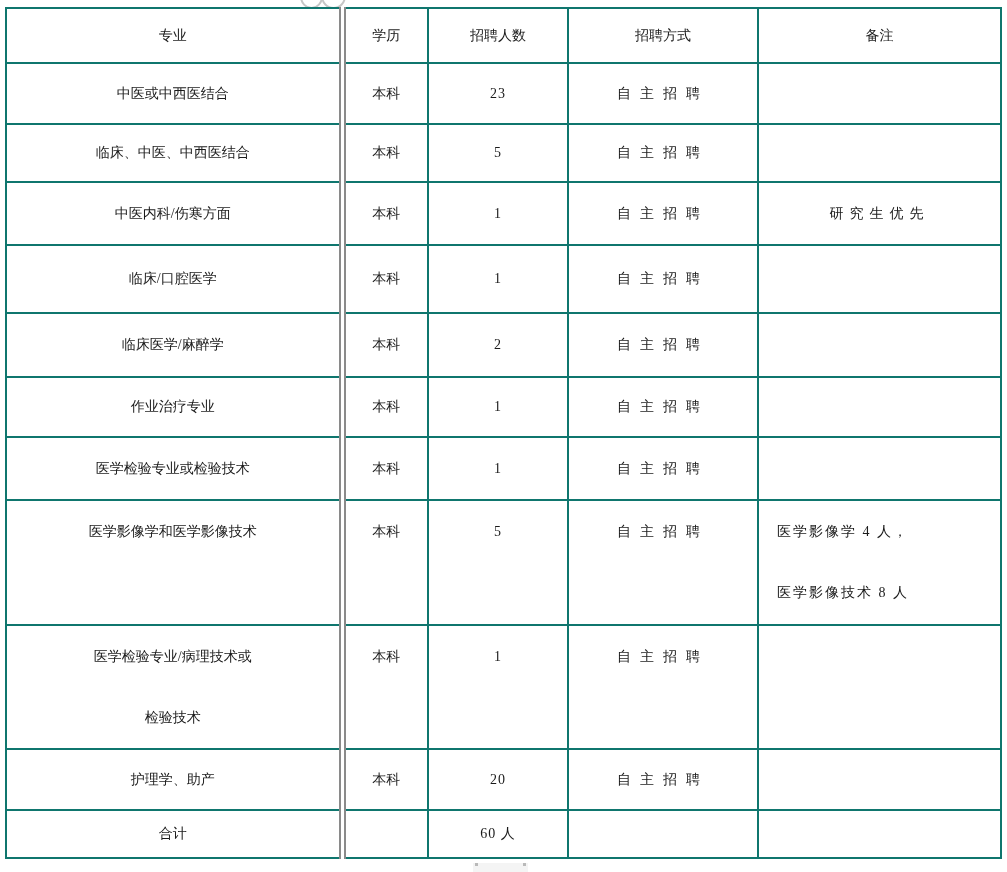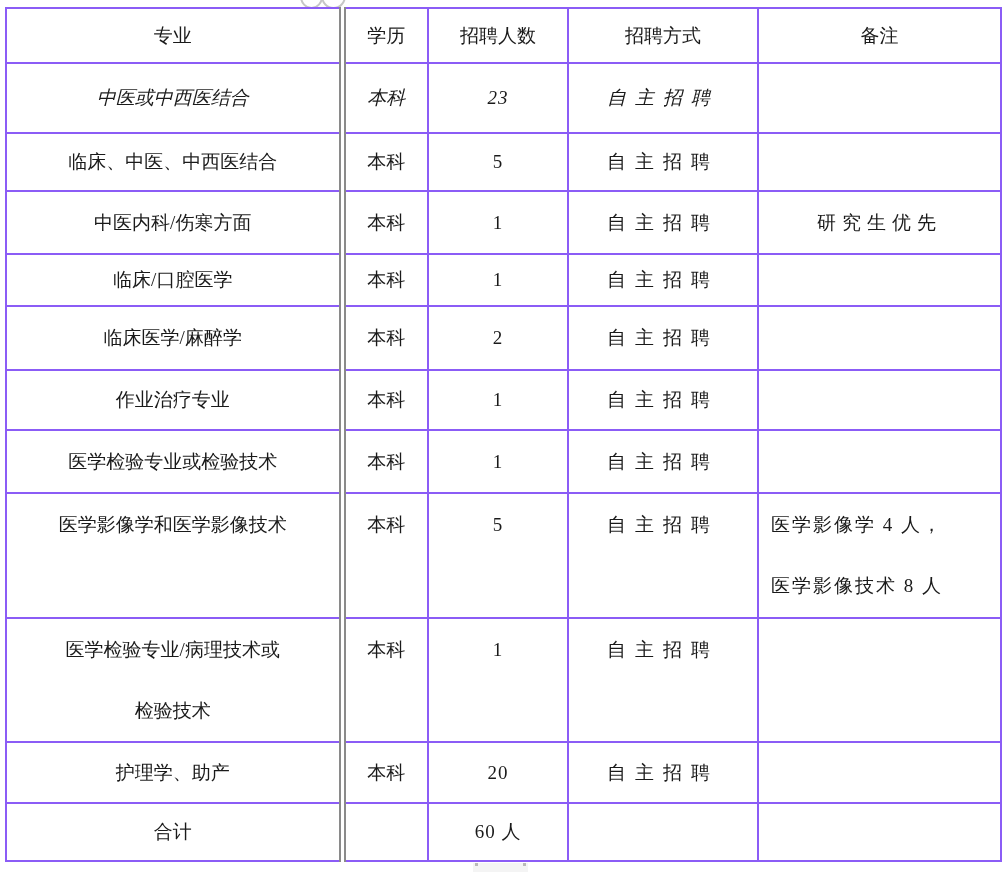--- a/index.html
+++ b/index.html
@@ -12,49 +12,49 @@
     color:#1a1a1a;
   }
   
   table.recruit{
     position:absolute;left:5px;top:7px;
     width:995px;
     border-collapse:collapse;
     table-layout:fixed;
   }
   table.recruit th, table.recruit td{
-    border:2px solid #8b5cf6;
+    border:2px solid #0f766e;
     padding:0;
-    font-size:19px;
+    font-size:14px;
     font-weight:normal;
     text-align:center;
     vertical-align:middle;
     overflow:hidden;
   }
   
   table.recruit th.col-major, table.recruit td.col-major{
     border-right:7px double #8a8a8a;
   }
   
   thead tr{height:55px;}
   th.h-method{text-align:left;padding-left:12px;}
   
-  tr.r0{height:70px;font-style:italic;} tr.r1{height:58px;} tr.r2{height:63px;}
-  tr.r3{height:52px;border-radius:7px;} tr.r4{height:64px;} tr.r5{height:60px;border-radius:22px;}
+  tr.r0{height:61px;} tr.r1{height:58px;} tr.r2{height:63px;}
+  tr.r3{height:68px;border-radius:7px;} tr.r4{height:64px;} tr.r5{height:60px;border-radius:22px;}
   tr.r6{height:63px;} tr.r7{height:125px;} tr.r8{height:122px;border-radius:25px;}
-  tr.r9{height:61px;} tr.r10{height:58px;}
+  tr.r9{height:61px;} tr.r10{height:48px;}
   
   tr.tall td{vertical-align:top;}
   tr.tall td .line{display:block;line-height:61px;}
   
   td.c-method{letter-spacing:9px;padding-left:9px;}
   td.c-note{letter-spacing:6px;padding-left:6px;}
   td.c-note.left{
     text-align:left;letter-spacing:2px;
-    padding-left:12px;
+    padding-left:18px;
   }
   td.c-count{letter-spacing:1px;}
   
   .arc{
     position:absolute;
     border:2px solid #c6c6c6;
     border-radius:50%;
     background:transparent;
   }
   .arc.a1{left:300px;top:-16px;width:19px;height:21px;}

